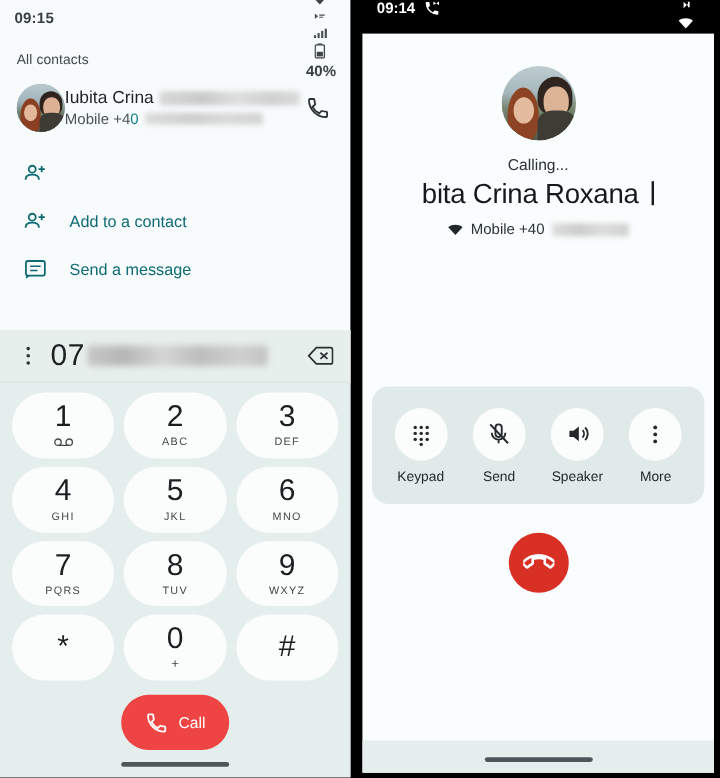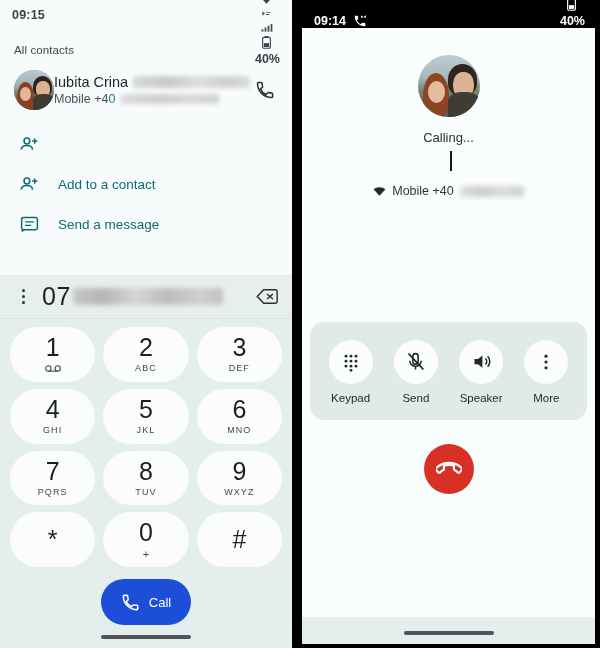--- a/index.html
+++ b/index.html
@@ -121,40 +121,40 @@
     align-items: center; justify-content: center;
     gap: 0px;
   }
   .key .kd { font-size: 25px; color: #1b1f21; line-height: 1; font-weight: 400; }
   .key .kl { font-size: 9px; color: #414749; letter-spacing: 1.1px; margin-top: 3px; }
   .key .kl.plus { font-size: 11px; letter-spacing: 0; }
   .key .kl.vm { margin-top: 4px; }
 
   .call-btn-wrap { display: flex; justify-content: center; padding: 8px 0 10px 0; }
   .call-btn {
-    background: #1d4ed8; border-radius: 24px;
+    background: #ef4444; border-radius: 24px;
     height: 46px; min-width: 82px;
     display: flex; align-items: center; justify-content: center; gap: 9px;
     padding: 0 20px;
   }
   .call-btn .lbl { color: #fff; font-size: 13px; }
 
   .home-ind { display: flex; justify-content: center; padding-bottom: 9px; }
   .home-ind i { width: 90px; height: 4px; border-radius: 3px; background: #4e5659; display: block; }
 
   
   .right-screen {
     width: 308px; height: 648px;
     background: #000;
     padding: 0 5px 4px 10px;
     display: flex; flex-direction: column;
   }
   .r-statusbar {
     height: 28px; flex: 0 0 28px;
-    display: flex; align-items: flex-end;
+    display: flex; align-items: flex-start;
     padding: 0 10px 0 12px;
     color: #fff; font-size: 12.5px; font-weight: bold;
   }
   .r-body {
     flex: 1; background: #fafdfd;
     display: flex; flex-direction: column;
     overflow: hidden;
   }
   .callee {
     padding-top: 27px;
@@ -430,21 +430,21 @@
       <div class="callee">
         <div class="avatar-lg">
           <div class="sky"></div>
             <div class="h1"></div>
             <div class="f1"></div>
             <div class="h2"></div>
             <div class="f2"></div>
             <div class="b2"></div>
         </div>
         <div class="calling-txt">Calling...</div>
-        <div class="callee-name"><span class="cursor"></span></div>
+        <div class="callee-name"><span>bita Crina Roxana </span><span class="cursor"></span></div>
         <div class="callee-sub">
           <svg width="13" height="11" viewBox="0 0 24 20">
               <path fill="#23292b" d="M12 18L1 6c6-5 16-5 22 0z"></path>
             </svg>
           <span class="txt">Mobile +40</span>
           <span class="sub-redact"></span>
         </div>
       </div>
 
       <div class="controls-panel">

